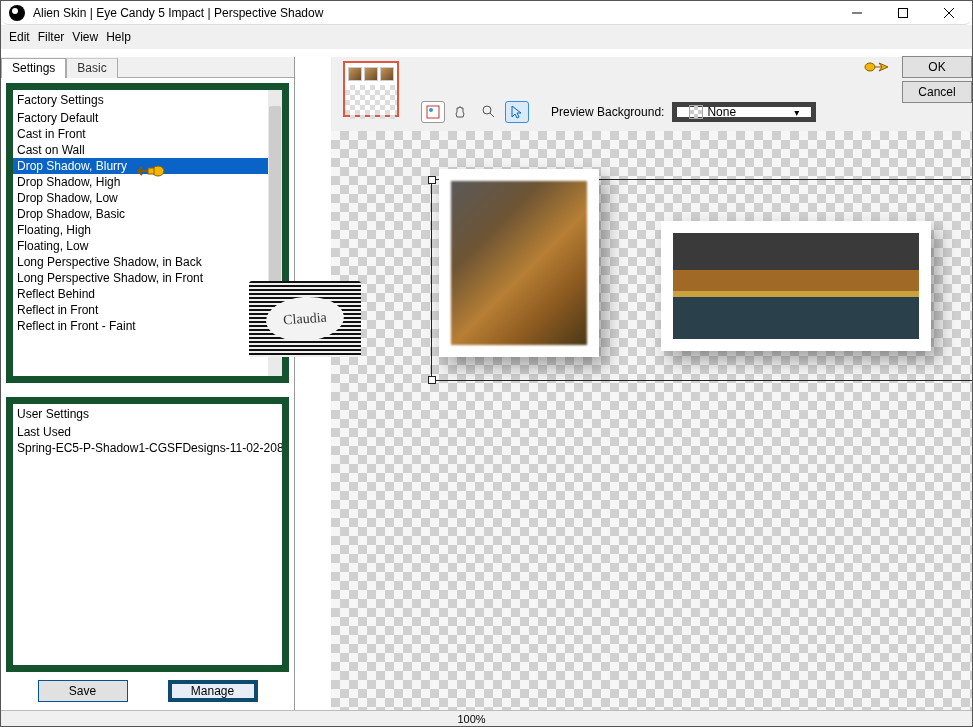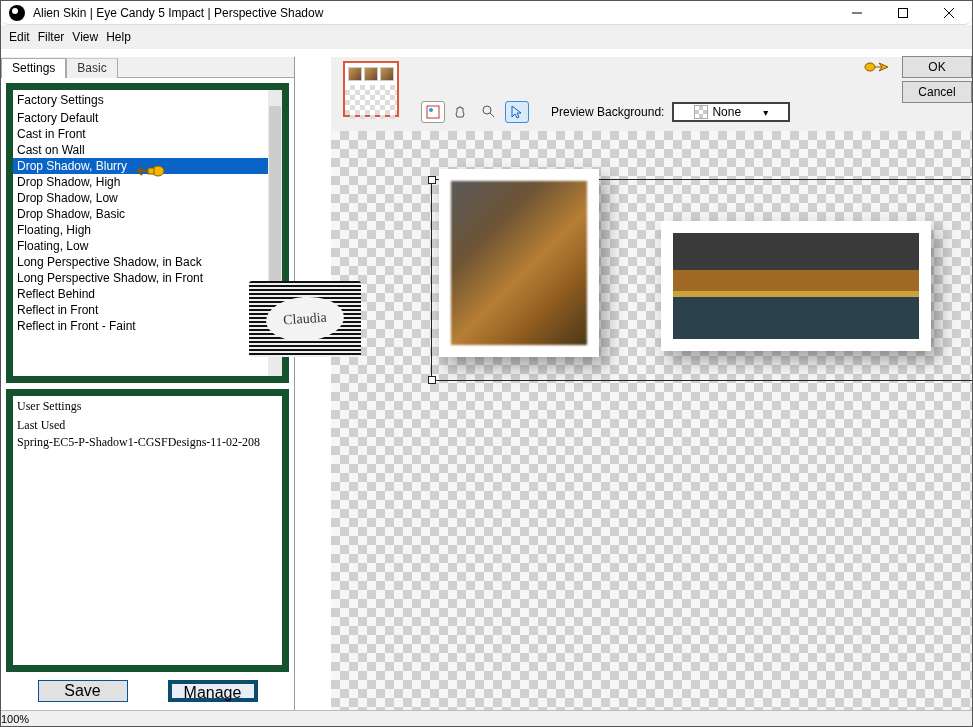--- a/index.html
+++ b/index.html
@@ -20,42 +20,42 @@
 
 .left-panel { width: 294px; border-right: 1px solid #999; display:flex; flex-direction:column; background:#f0f0f0; }
 .tabs { display:flex; height:20px; background:#f0f0f0; }
 .tab { padding: 2px 10px; border:1px solid #aaa; border-bottom:none; background:#fff; position:relative; top:1px; font-size:12px;}
 .tab.inactive { background:#f0f0f0; border-top-color:#ccc; color:#333;}
 .tab.active { background:#fff; z-index:2;}
 .tab-page { background:#fff; border-top:1px solid #aaa; flex:1; display:flex; flex-direction:column; padding:5px 5px 8px 5px;}
 
 .listbox { border:7px solid #14532d; background:#fff; overflow:auto; position:relative;}
 .listbox.fac { height: 300px; }
-.listbox.usr { flex:1; margin-top:6px; height:280px;font-family:Liberation Serif, serif; }
+.listbox.usr { flex:1; margin-top:14px; height:280px; }
 .list-hdr { padding:3px 4px; color:#000; }
 .list-item { padding:1px 4px; color:#000; white-space:nowrap; }
 .list-item.selected { background:#0a63c7; color:#fff; }
 .btn-row { display:flex; justify-content:center; gap:40px; padding-top:8px;}
-.btn { width:90px; height:22px; border:1px solid #005499; background:#e1e1e1; font-size:16px; }
+.btn { width:90px; height:22px; border:1px solid #005499; background:#e1e1e1; font-size:12px; }
 .btn.highlight { border:4px solid #0c4a6e; background:#e7eef7;}
 
 
 .right-panel { flex:1; position:relative; background:#f0f0f0; }
 .ok-row { position:absolute; top:-1px; right:0; display:flex; flex-direction:column; }
 .btn-side { width:70px; height:22px; border:1px solid #888; background:#e1e1e1; margin-bottom:3px; font-size:12px;}
 .thumb-strip { position:absolute; top:4px; left:12px; width:56px; height:56px; border:2px solid #e2573c; background:#fff;}
 .thumb-strip .mini { display:flex; gap:2px; padding:3px; height:22px; align-items:center; justify-content:center;}
 .thumb-strip .mini span{width:14px; height:14px; background:linear-gradient(135deg,#c79657,#6b4a2b); display:block; border:1px solid #ccc;}
 .checker-mini { height:34px; background-image: linear-gradient(45deg,#ddd 25%,transparent 25%,transparent 75%,#ddd 75%),linear-gradient(45deg,#ddd 25%,transparent 25%,transparent 75%,#ddd 75%); background-size:10px 10px; background-position:0 0,5px 5px;}
 .toolbar { position:absolute; top:44px; left:90px; display:flex; align-items:center; gap:4px;}
 .tool-icon { width:24px; height:22px; border:1px solid #fff0; display:flex; align-items:center; justify-content:center; border-radius:3px;}
 .tool-icon.boxed { border:1px solid #999; background:#fff;}
 .tool-icon.active { border:1px solid #3a8dde; background:#dbeaf9;}
 .pv-lbl { margin-left:18px; font-size:12px;}
-.pv-select { width:118px; height:20px; border:2px solid #404040; background:#fff; display:flex; align-items:center; padding:0 20px; margin-left:4px;}
+.pv-select { width:144px; height:20px; border:5px solid #404040; background:#fff; display:flex; align-items:center; padding:0 12px; margin-left:4px;}
 .pv-select .sw { width:14px; height:14px; background-image: linear-gradient(45deg,#ccc 25%,transparent 25%,transparent 75%,#ccc 75%),linear-gradient(45deg,#ccc 25%,transparent 25%,transparent 75%,#ccc 75%); background-size:8px 8px; background-position:0 0,4px 4px; border:1px solid #aaa; margin-right:4px;}
 .pv-select .dd { margin-left:auto; font-size:10px;}
 
 .preview-area { position:absolute; top:74px; left:0; right:0; bottom:0; background-image: linear-gradient(45deg,#d0d0d0 25%,transparent 25%,transparent 75%,#d0d0d0 75%),linear-gradient(45deg,#d0d0d0 25%,transparent 25%,transparent 75%,#d0d0d0 75%); background-size:18px 18px; background-position:0 0,9px 9px; background-color:#f6f6f6; overflow:hidden;}
 
 .selrect { position:absolute; left:100px; top:48px; width:580px; height:202px; border:1px solid #222;}
 .selrect::before{content:"";position:absolute;left:-4px;top:-4px;width:6px;height:6px;border:1px solid #222;background:#fff;}
 .selrect::after{content:"";position:absolute;left:-4px;bottom:-4px;width:6px;height:6px;border:1px solid #222;background:#fff;}
 
 .frame { position:absolute; background:#fff; box-shadow:7px 9px 18px rgba(0,0,0,.35); }
@@ -63,21 +63,21 @@
 .frame1 .img { position:absolute; inset:12px; background:linear-gradient(135deg,#5a5a5a 0%,#6d5434 30%,#b77f35 55%,#8e5b20 75%,#4a3818 100%); filter:blur(1px);}
 .frame2 { left:330px; top:90px; width:270px; height:130px; }
 .frame2 .img { position:absolute; inset:12px; background:linear-gradient(180deg,#3a3a3a 0 35%,#a06a26 35% 55%,#caa23d 55% 60%,#2a404a 60% 100%);}
 .frame3 { left:658px; top:86px; width:40px; height:145px; border-left:1px solid #ddd;}
 .pointer { position:absolute; width:30px; height:20px;}
 .pointer svg{width:100%;height:100%;}
 
 .wm { position:absolute; left:248px; top:280px; width:112px; height:76px; background:repeating-linear-gradient(180deg,#111 0 2px,#f0f0f0 2px 4px); border-radius:3px; display:flex; align-items:center; justify-content:center; }
 .wm .oval { width:78px; height:44px; background:#f3f3f3; border-radius:50%; display:flex; align-items:center; justify-content:center; font-family:"Brush Script MT","Comic Sans MS",cursive; font-size:14px; color:#333; transform:rotate(-4deg);}
 
-.statusbar { position:absolute; left:0; right:0; bottom:0; height:16px; background:#f0f0f0; border-top:1px solid #bbb; display:flex; justify-content:flex-start; padding-right:30px; align-items:center; font-size:11px; color:#000;}
+.statusbar { position:absolute; left:0; right:0; bottom:0; height:16px; background:#f0f0f0; border-top:1px solid #bbb; display:flex; justify-content:center; padding-right:30px; align-items:center; font-size:11px; color:#000;}
 .scrollbar-v { position:absolute; right:0; top:0; width:14px; height:100%; background:#eaeaea;}
 .listbox.fac .scrollbar-v .thumb { position:absolute; left:1px; right:1px; top:16px; height:230px; background:#cdcdcd; border-radius:2px;}
 </style>
 </head>
 <body>
 
 <div class="titlebar">
   <div class="app-icon"></div>
   <div class="title">Alien Skin | Eye Candy 5 Impact | Perspective Shadow</div>
   <div class="win-btn">

